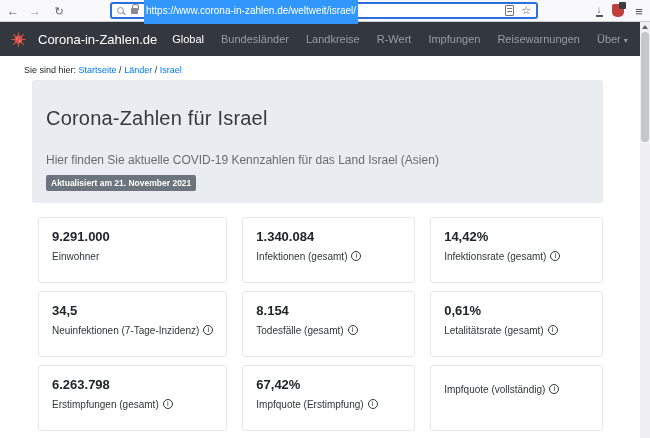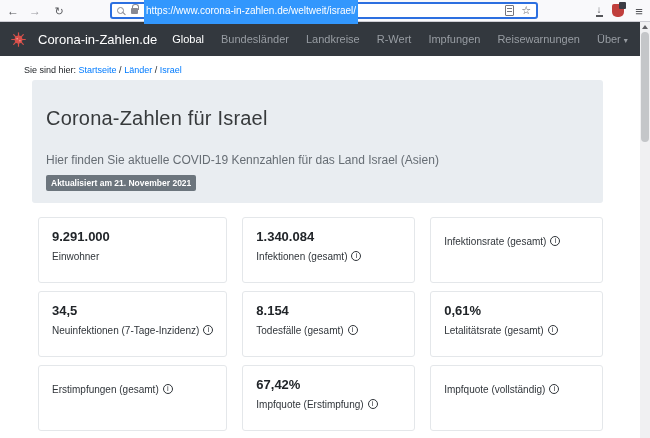--- a/index.html
+++ b/index.html
@@ -169,20 +169,21 @@
       </div>
     </div>
     <div class="card">
       <div class="card-value">1.340.084</div>
       <div class="card-label">
         <span>Infektionen (gesamt)</span>
         <span class="info-icon">i</span>
       </div>
     </div>
     <div class="card">
+      <div class="card-value">14,42%</div>
       <div class="card-label">
         <span>Infektionsrate (gesamt)</span>
         <span class="info-icon">i</span>
       </div>
     </div>
     <div class="card">
       <div class="card-value">34,5</div>
       <div class="card-label">
         <span>Neuinfektionen (7-Tage-Inzidenz)</span>
         <span class="info-icon">i</span>
@@ -196,20 +197,21 @@
       </div>
     </div>
     <div class="card">
       <div class="card-value">0,61%</div>
       <div class="card-label">
         <span>Letalitätsrate (gesamt)</span>
         <span class="info-icon">i</span>
       </div>
     </div>
     <div class="card">
+      <div class="card-value">6.263.798</div>
       <div class="card-label">
         <span>Erstimpfungen (gesamt)</span>
         <span class="info-icon">i</span>
       </div>
     </div>
     <div class="card">
       <div class="card-value">67,42%</div>
       <div class="card-label">
         <span>Impfquote (Erstimpfung)</span>
         <span class="info-icon">i</span>

